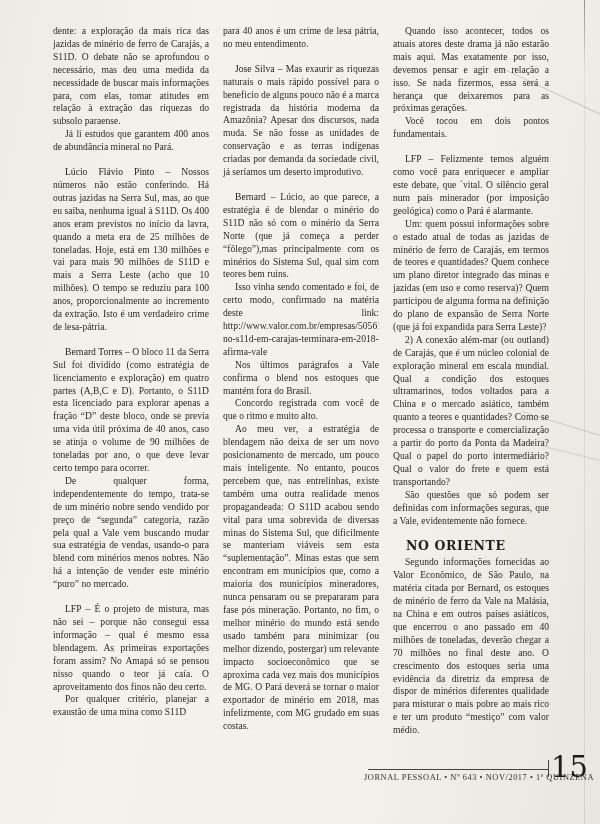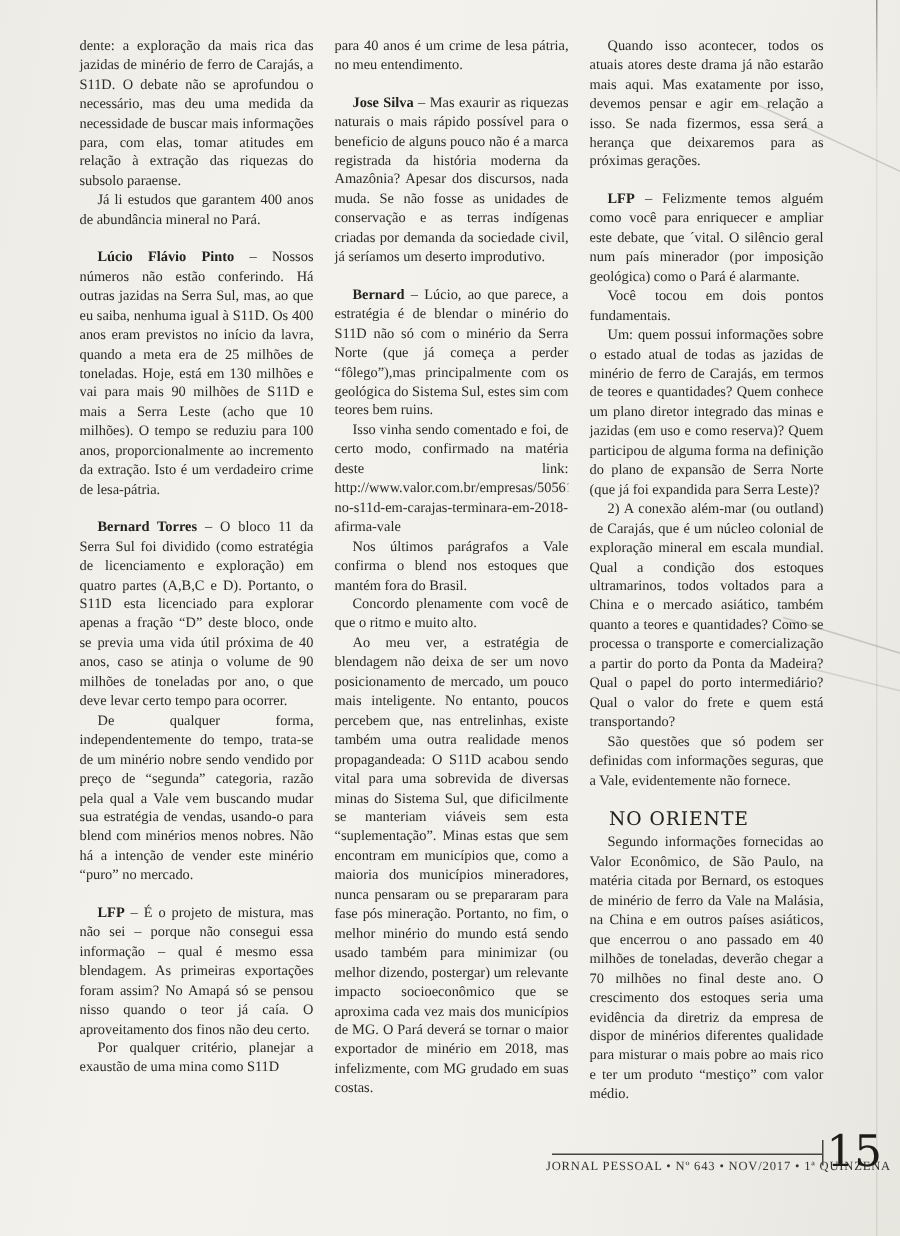--- a/index.html
+++ b/index.html
@@ -20,23 +20,23 @@
     position:absolute;left:53px;top:25px;display:flex;gap:14px;
   }
   .col{
     width:156px;height:742px;overflow:hidden;
     font-size:9.6px;line-height:12.9px;text-align:justify;
     text-rendering:optimizeLegibility;
   }
   .col p{margin:0;padding:0;}
   p.indent{text-indent:12px;}
   p.gap{margin-top:12px;}
-  .lead{font-weight:bold;color:#232220;}
+  .lead{font-weight:normal;color:#232220;}
   .section-heading{
-    font-family:"DejaVu Serif",serif;font-weight:normal;
+    font-family:"DejaVu Serif",serif;font-weight:bold;
     font-size:12.5px;letter-spacing:0.6px;color:#232220;
     margin:13px 0 3px 13px;
   }
   .footer{position:absolute;left:0;top:762px;width:600px;height:45px;}
   .footer-rule{position:absolute;left:368px;top:7px;width:180px;height:1px;background:#45443f;}
   .footer-text{
     position:absolute;left:364px;top:11px;width:184px;text-align:center;
     font-size:8.4px;letter-spacing:0.55px;color:#34332e;white-space:nowrap;
   }
   .footer-tick{position:absolute;left:548px;top:-2px;width:1px;height:17px;background:#45443f;}
@@ -62,31 +62,31 @@
       <p class="indent gap"><b class="lead">Lúcio Flávio Pinto</b><span> – Nossos números não estão conferindo. Há outras jazidas na Serra Sul, mas, ao que eu saiba, nenhuma igual à S11D. Os 400 anos eram previstos no início da lavra, quando a meta era de 25 milhões de toneladas. Hoje, está em 130 milhões e vai para mais 90 milhões de S11D e mais a Serra Leste (acho que 10 milhões). O tempo se reduziu para 100 anos, proporcionalmente ao incremento da extração. Isto é um verdadeiro crime de lesa-pátria.</span></p>
       <p class="indent gap"><b class="lead">Bernard Torres</b><span> – O bloco 11 da Serra Sul foi dividido (como estratégia de licenciamento e exploração) em quatro partes (A,B,C e D). Portanto, o S11D esta licenciado para explorar apenas a fração “D” deste bloco, onde se previa uma vida útil próxima de 40 anos, caso se atinja o volume de 90 milhões de toneladas por ano, o que deve levar certo tempo para ocorrer.</span></p>
       <p class="indent"><span>De qualquer forma, independentemente do tempo, trata-se de um minério nobre sendo vendido por preço de “segunda” categoria, razão pela qual a Vale vem buscando mudar sua estratégia de vendas, usando-o para blend com minérios menos nobres. Não há a intenção de vender este minério “puro” no mercado.</span></p>
       <p class="indent gap"><b class="lead">LFP</b><span> – É o projeto de mistura, mas não sei – porque não consegui essa informação – qual é mesmo essa blendagem. As primeiras exportações foram assim? No Amapá só se pensou nisso quando o teor já caía. O aproveitamento dos finos não deu certo.</span></p>
       <p class="indent"><span>Por qualquer critério, planejar a exaustão de uma mina como S11D</span></p>
     </div>
 
     <div class="col">
       <p><span>para 40 anos é um crime de lesa pátria, no meu entendimento.</span></p>
       <p class="indent gap"><b class="lead">Jose Silva</b><span> – Mas exaurir as riquezas naturais o mais rápido possível para o beneficio de alguns pouco não é a marca registrada da história moderna da Amazônia? Apesar dos discursos, nada muda. Se não fosse as unidades de conservação e as terras indígenas criadas por demanda da sociedade civil, já seríamos um deserto improdutivo.</span></p>
-      <p class="indent gap"><b class="lead">Bernard</b><span> – Lúcio, ao que parece, a estratégia é de blendar o minério do S11D não só com o minério da Serra Norte (que já começa a perder “fôlego”),mas principalmente com os geológica do Sistema Sul, estes sim com teores bem ruins.</span></p>
+      <p class="indent gap"><b class="lead">Bernard</b><span> – Lúcio, ao que parece, a estratégia é de blendar o minério do S11D não só com o minério da Serra Norte (que já começa a perder “fôlego”),mas principalmente com os minérios do Sistema Sul, qual sim com teores bem ruins.</span></p>
       <p class="indent"><span>Isso vinha sendo comentado e foi, de certo modo, confirmado na matéria deste link: http://www.valor.com.br/empresas/5056186/investimento-no-s11d-em-carajas-terminara-em-2018-afirma-vale</span></p>
       <p class="indent"><span>Nos últimos parágrafos a Vale confirma o blend nos estoques que mantém fora do Brasil.</span></p>
-      <p class="indent"><span>Concordo plenamente com você de que o ritmo e muito alto.</span></p>
+      <p class="indent"><span>Concordo registrada com você de que o ritmo e muito alto.</span></p>
       <p class="indent"><span>Ao meu ver, a estratégia de blendagem não deixa de ser um novo posicionamento de mercado, um pouco mais inteligente. No entanto, poucos percebem que, nas entrelinhas, existe também uma outra realidade menos propagandeada: O S11D acabou sendo vital para uma sobrevida de diversas minas do Sistema Sul, que dificilmente se manteriam viáveis sem esta “suplementação”. Minas estas que sem encontram em municípios que, como a maioria dos municípios mineradores, nunca pensaram ou se prepararam para fase pós mineração. Portanto, no fim, o melhor minério do mundo está sendo usado também para minimizar (ou melhor dizendo, postergar) um relevante impacto socioeconômico que se aproxima cada vez mais dos municípios de MG. O Pará deverá se tornar o maior exportador de minério em 2018, mas infelizmente, com MG grudado em suas costas.</span></p>
     </div>
 
     <div class="col">
       <p class="indent"><span>Quando isso acontecer, todos os atuais atores deste drama já não estarão mais aqui. Mas exatamente por isso, devemos pensar e agir em relação a isso. Se nada fizermos, essa será a herança que deixaremos para as próximas gerações.</span></p>
+      <p class="indent"><span>Você tocou em dois pontos fundamentais.</span></p>
       <p class="indent gap"><b class="lead">LFP</b><span> – Felizmente temos alguém como você para enriquecer e ampliar este debate, que ´vital. O silêncio geral num país minerador (por imposição geológica) como o Pará é alarmante.</span></p>
-      <p class="indent"><span>Você tocou em dois pontos fundamentais.</span></p>
       <p class="indent"><span>Um: quem possui informações sobre o estado atual de todas as jazidas de minério de ferro de Carajás, em termos de teores e quantidades? Quem conhece um plano diretor integrado das minas e jazidas (em uso e como reserva)? Quem participou de alguma forma na definição do plano de expansão de Serra Norte (que já foi expandida para Serra Leste)?</span></p>
       <p class="indent"><span>2) A conexão além-mar (ou outland) de Carajás, que é um núcleo colonial de exploração mineral em escala mundial. Qual a condição dos estoques ultramarinos, todos voltados para a China e o mercado asiático, também quanto a teores e quantidades? Como se processa o transporte e comercialização a partir do porto da Ponta da Madeira? Qual o papel do porto intermediário? Qual o valor do frete e quem está transportando?</span></p>
       <p class="indent"><span>São questões que só podem ser definidas com informações seguras, que a Vale, evidentemente não fornece.</span></p>
       <div class="section-heading">NO ORIENTE</div>
       <p class="indent"><span>Segundo informações fornecidas ao Valor Econômico, de São Paulo, na matéria citada por Bernard, os estoques de minério de ferro da Vale na Malásia, na China e em outros países asiáticos, que encerrou o ano passado em 40 milhões de toneladas, deverão chegar a 70 milhões no final deste ano. O crescimento dos estoques seria uma evidência da diretriz da empresa de dispor de minérios diferentes qualidade para misturar o mais pobre ao mais rico e ter um produto “mestiço” com valor médio.</span></p>
 
     </div>
 
   </div>
 

